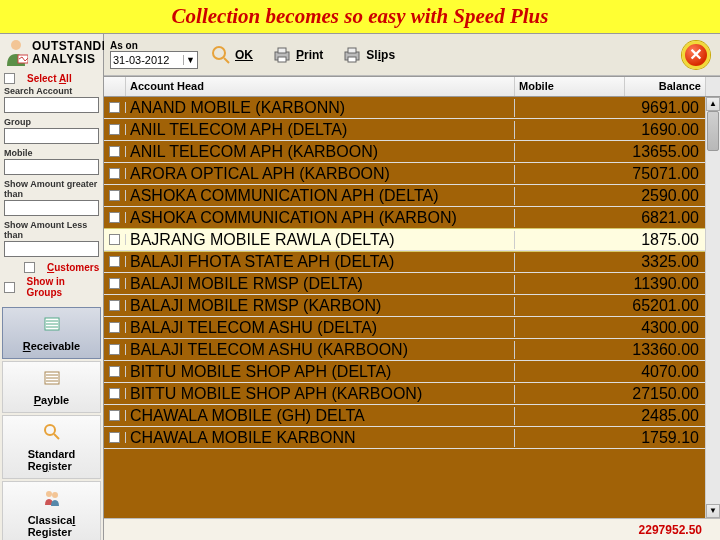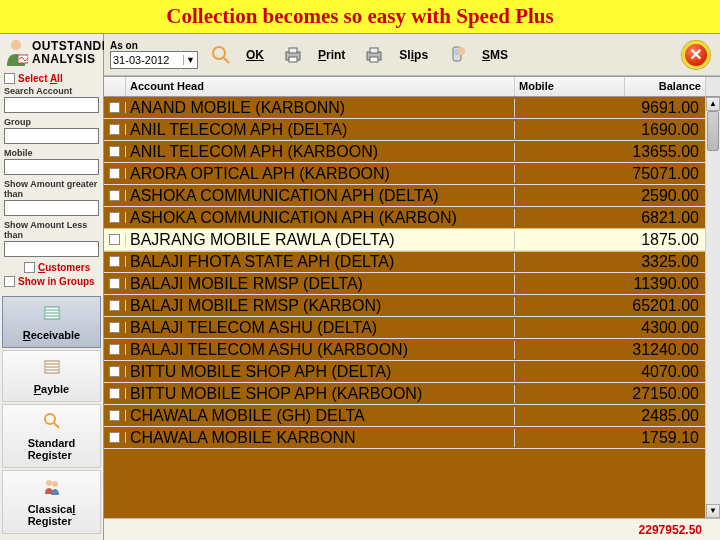--- a/index.html
+++ b/index.html
@@ -1,43 +1,43 @@
 <!DOCTYPE html>
 <html><head>
 <meta charset="utf-8">
 <style>
 * { box-sizing: border-box; margin: 0; padding: 0; }
 body { font-family: Tahoma, Arial, sans-serif; font-size: 11px; width: 720px; height: 540px; overflow: hidden; background: #f0ede4; }
-.banner { background: #ffff33; color: #cc0000; font-family: Georgia, 'Times New Roman', serif; font-weight: bold; font-size: 21px; text-align: center; padding: 4px 0; border-bottom: 1px solid #999; }
+.banner { background: #ffff33; color: #cc0000; font-family: Georgia, 'Times New Roman', serif; font-style: italic; font-weight: bold; font-size: 21px; text-align: center; padding: 4px 0; border-bottom: 1px solid #999; }
 .main { display: flex; height: calc(540px - 34px); }
 .sidebar { width: 104px; background: #f0ede4; border-right: 1px solid #999; display: flex; flex-direction: column; font-size: 10px; }
 .side-head { display: flex; align-items: center; gap: 4px; padding: 4px; }
 .side-head-title { font-family: 'Arial Black', Impact, sans-serif; font-weight: 900; font-size: 12px; letter-spacing: 0.5px; text-transform: uppercase; line-height: 1.1; }
 .person-icon svg { width: 24px; height: 28px; }
-.chk-row { display: flex; align-items: center; gap: 3px; padding: 1px 4px; }
+.chk-row { display: flex; align-items: center; gap: 12px; padding: 1px 4px; }
 .chk { width: 11px; height: 11px; border: 1px solid #888; background: #fff; display: inline-block; }
 .chk-label { color: #555; }
 .chk-label.sel-all { color: #c00; font-weight: bold; }
 .chk-label.red { color: #c00; font-weight: bold; }
 .filter-block { padding: 1px 4px 3px; }
 .filter-label { color: #333; font-weight: bold; font-size: 9px; }
 .filter-input { width: 100%; height: 16px; border: 1px solid #777; background: #fff; margin-top: 1px; }
 .inline-chks { display: flex; gap: 6px; padding: 1px 20px; }
 .nav-btns { margin-top: 6px; display: flex; flex-direction: column; gap: 2px; padding: 2px; }
 .nav-btn { display: flex; align-items: center; gap: 6px; padding: 6px 4px; border: 1px solid #ccc; background: linear-gradient(#fafafa,#e8e8e8); cursor: pointer; font-size: 11px; font-weight: bold; flex-direction: column; }
 .nav-btn.active { background: linear-gradient(#d9dde6,#b8c0d0); border: 1px solid #7a8aa8; }
 .nav-ic { width: 20px; height: 20px; display: flex; align-items: center; justify-content: center; }
 .content { flex: 1; display: flex; flex-direction: column; background: #a16207; }
 .top-tools { display: flex; align-items: center; gap: 6px; padding: 4px 6px; background: #eae7db; border-bottom: 1px solid #bbb; height: 42px; }
 .ason-block { display: flex; flex-direction: column; }
 .ason-label { font-size: 10px; font-weight: bold; }
 .ason-field { display: flex; align-items: center; border: 1px solid #777; background: #fff; height: 18px; }
 .ason-field input { border: none; width: 72px; height: 16px; font-size: 11px; padding: 0 2px; }
 .ason-field .dd { width: 14px; text-align: center; border-left: 1px solid #aaa; cursor: pointer; font-size: 9px; }
-.tool-btn { display: flex; align-items: center; gap: 14px; padding: 2px 6px; cursor: pointer; font-size: 12px; font-weight: bold; }
+.tool-btn { display: flex; align-items: center; gap: 3px; padding: 2px 6px; cursor: pointer; font-size: 12px; font-weight: bold; }
 .tool-btn .ic { width: 22px; height: 22px; display: flex; align-items: center; justify-content: center; }
 .close-btn { margin-left: auto; margin-right: 4px; width: 28px; height: 28px; border-radius: 50%; background: radial-gradient(circle at 35% 30%, #ff7a55, #d82b00 70%); border: 3px solid #f2da3a; box-shadow: 0 0 0 1px #c9a800; display: flex; align-items: center; justify-content: center; color: #fff; font-weight: bold; font-size: 16px; cursor: pointer; }
 .grid { flex: 1; overflow: hidden; border-top: 1px solid #999; display: flex; flex-direction: column; }
 .grid-head { display: flex; background: linear-gradient(#f9f9f9,#e9e9e9); border-bottom: 1px solid #999; font-weight: bold; font-size: 11px; height: 20px; align-items: stretch; }
 .col-check { width: 22px; border-right: 1px solid #ccc; }
 .col-acct { flex: 1; padding: 3px 4px; border-right: 1px solid #ccc; }
 .col-mobile { width: 110px; padding: 3px 4px; border-right: 1px solid #ccc; }
 .col-bal { width: 80px; padding: 3px 4px; text-align: right; }
 .col-scroll { width: 15px; background: #e8e8e8; border-left: 1px solid #ccc; }
 .grid-body { flex: 1; overflow-y: hidden; position: relative; display: flex; }
@@ -196,30 +196,20 @@
       <div class="tool-btn">
         <span class="ic">
             <svg width="20" height="20" viewBox="0 0 20 20">
               <rect x="3" y="7" width="14" height="8" fill="#bbb" stroke="#666"></rect>
               <rect x="6" y="3" width="8" height="5" fill="#eee" stroke="#666"></rect>
               <rect x="6" y="12" width="8" height="5" fill="#fff" stroke="#666"></rect>
             </svg>
           </span>
         <span>Sl<span class="u">i</span>ps</span>
       </div>
-      <div class="tool-btn">
-        <span class="ic">
-            <svg width="20" height="20" viewBox="0 0 20 20">
-              <rect x="6" y="2" width="8" height="14" rx="2" fill="#ddd" stroke="#777"></rect>
-              <rect x="8" y="4" width="4" height="6" fill="#9cf"></rect>
-              <circle cx="14" cy="6" r="4" fill="#f3c596"></circle>
-            </svg>
-          </span>
-        <span><span class="u">S</span>MS</span>
-      </div>
       <div class="close-btn">
         <span>✕</span>
       </div>
     </div>
 
     <div class="grid">
       <div class="grid-head">
         <div class="col-check"></div>
         <div class="col-acct">Account Head</div>
         <div class="col-mobile">Mobile</div>
@@ -315,21 +305,21 @@
               <div class="col-acct">BALAJI TELECOM ASHU (DELTA)</div>
               <div class="col-mobile"></div>
               <div class="col-bal">4300.00</div>
             </div>
             <div class="row">
               <div class="col-check">
                 <span class="chk"></span>
               </div>
               <div class="col-acct">BALAJI TELECOM ASHU (KARBOON)</div>
               <div class="col-mobile"></div>
-              <div class="col-bal">31240.00</div>
+              <div class="col-bal">13360.00</div>
             </div>
             <div class="row">
               <div class="col-check">
                 <span class="chk"></span>
               </div>
               <div class="col-acct">BITTU MOBILE SHOP APH (DELTA)</div>
               <div class="col-mobile"></div>
               <div class="col-bal">4070.00</div>
             </div>
             <div class="row">

